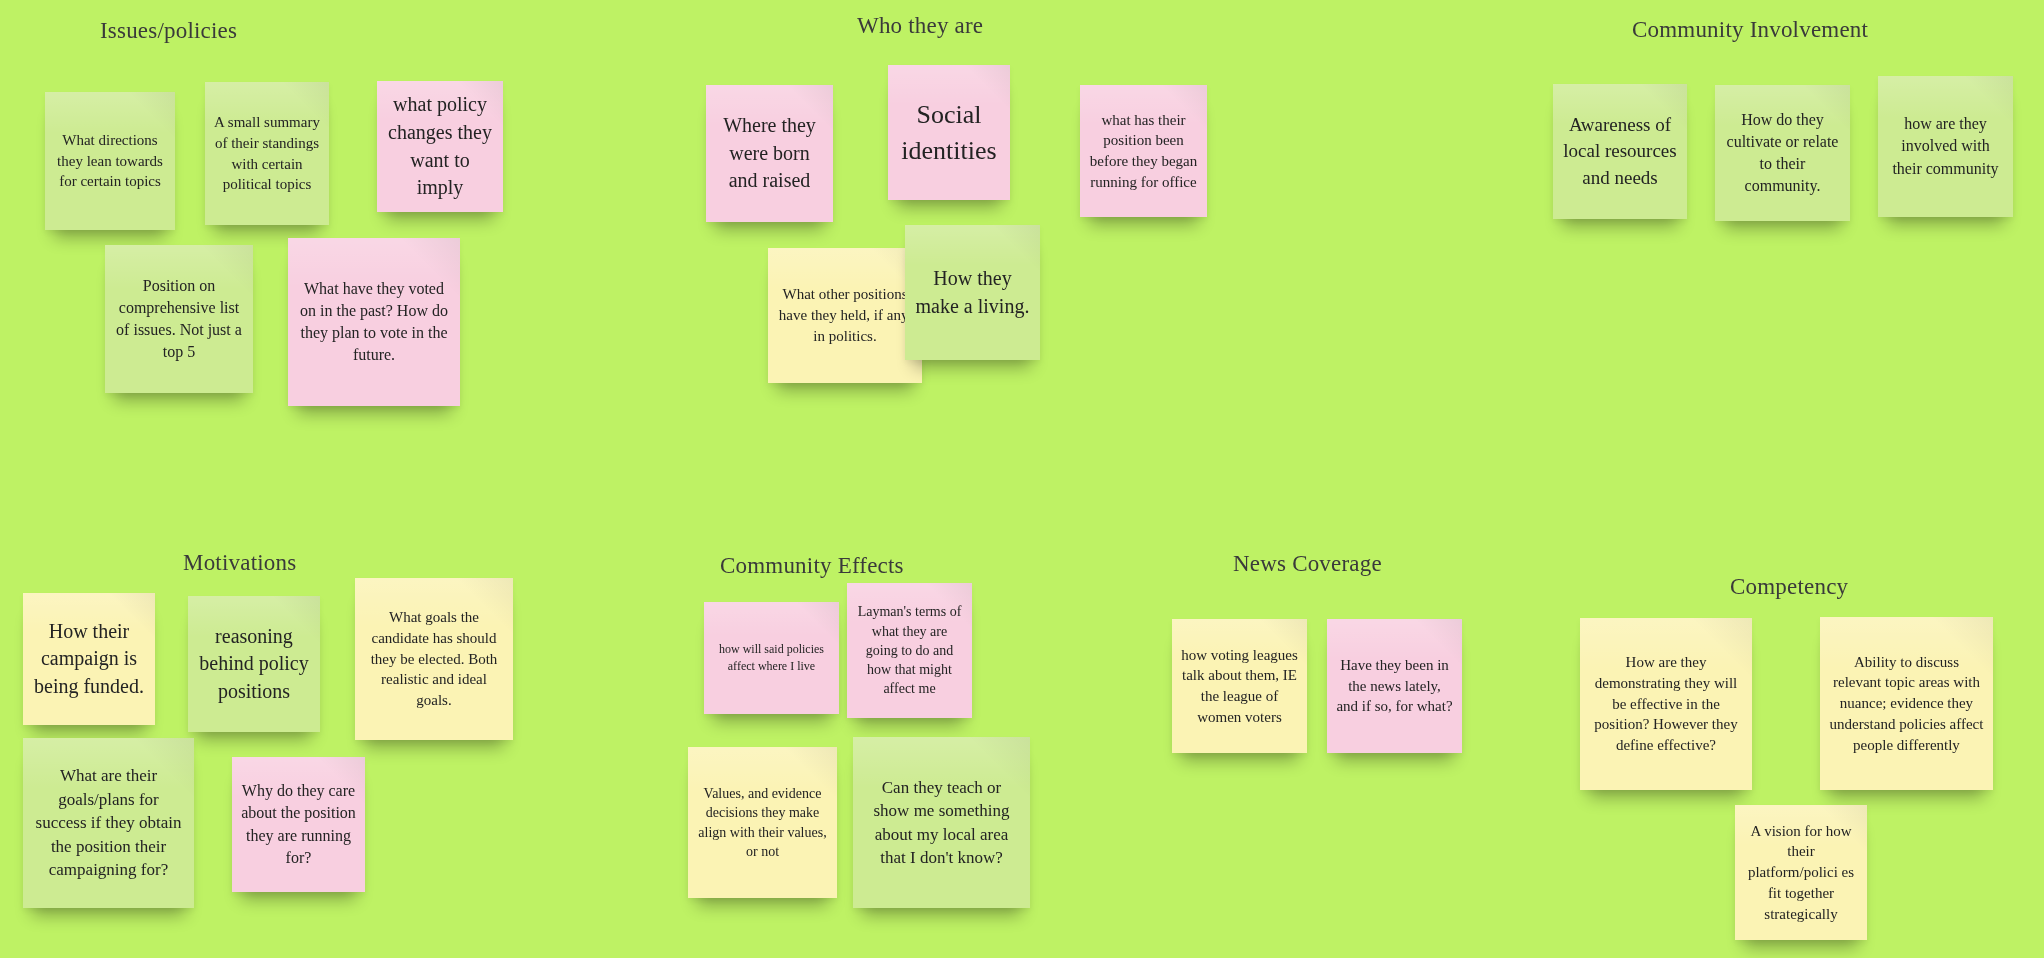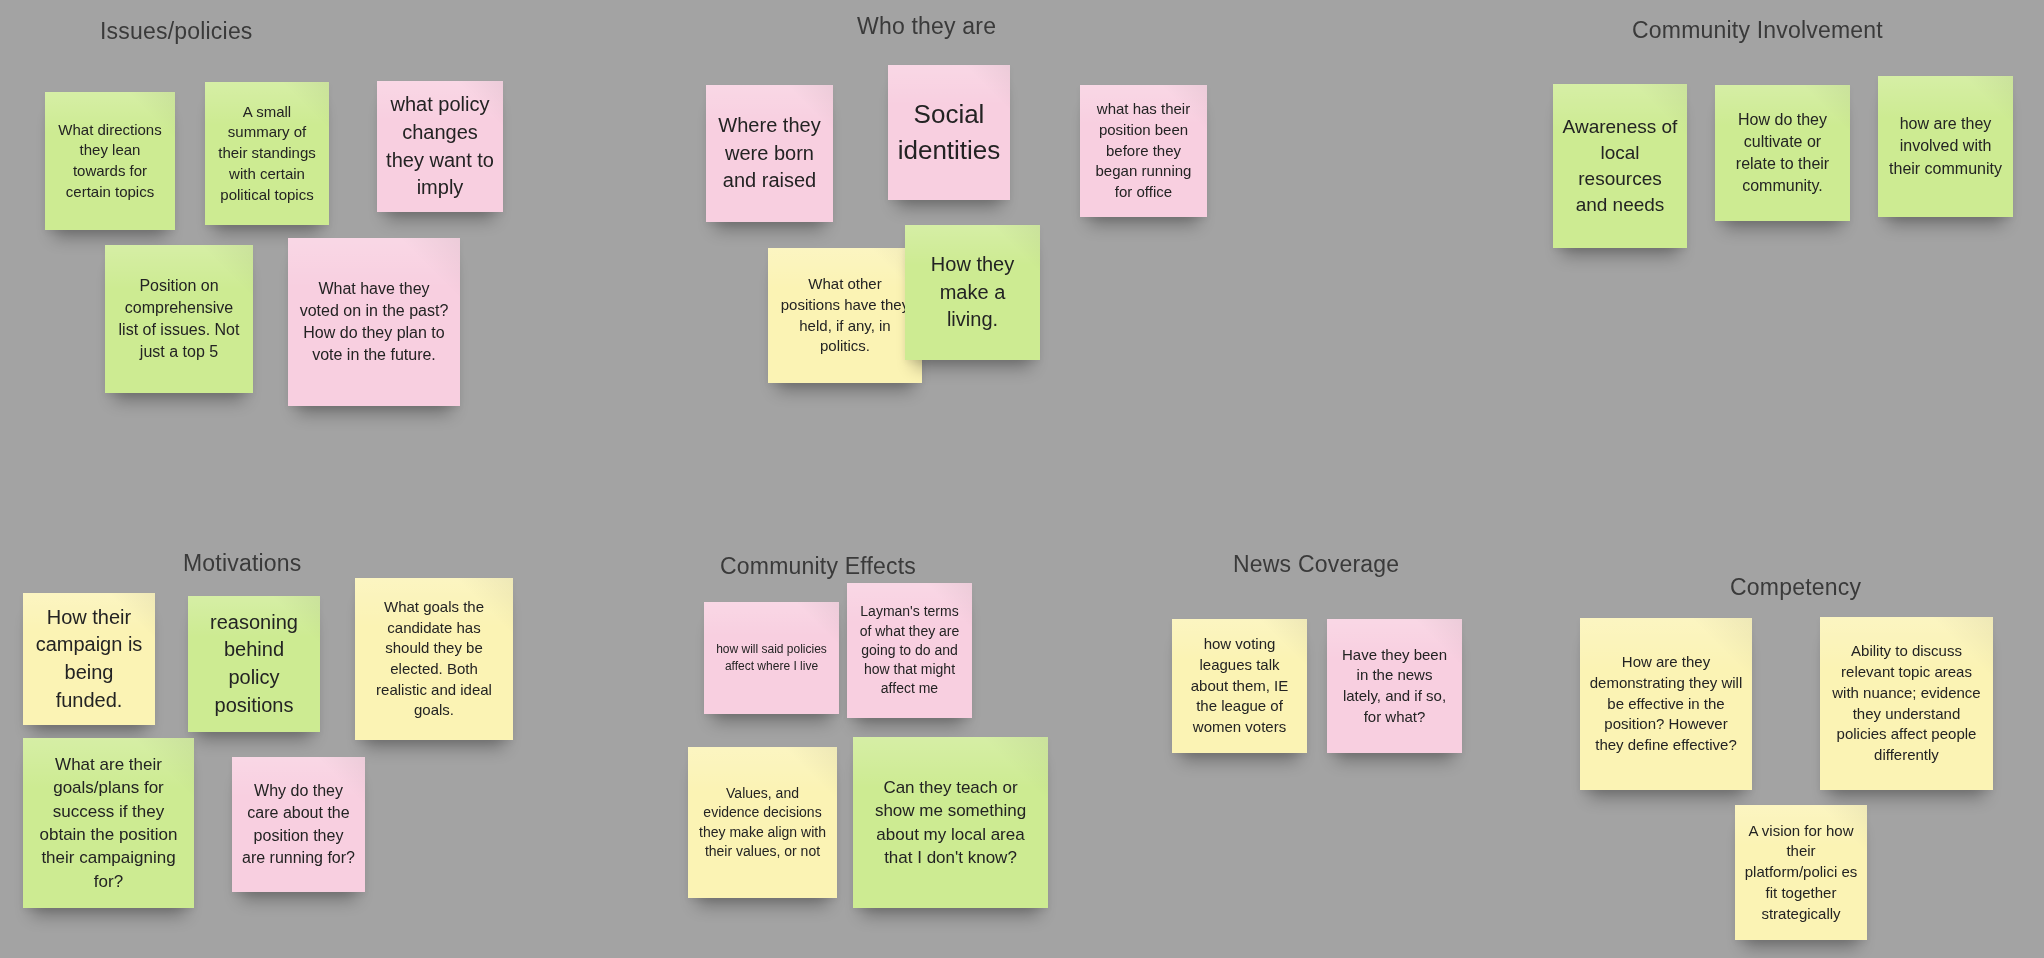--- a/index.html
+++ b/index.html
@@ -5,22 +5,23 @@
   html, body {
     margin: 0;
     padding: 0;
     background: #ffffff;
     font-family: "Liberation Sans", sans-serif;
   }
   #board {
     position: relative;
     width: 2044px;
     height: 958px;
-    background: #a3a3a3;
+    background: #bef264;
     overflow: hidden;
+    font-family: Liberation Serif, serif;
   }
   .section-title {
     position: absolute;
     font-size: 23px;
     font-weight: 400;
     color: #3a3a3a;
     letter-spacing: 0.2px;
     white-space: nowrap;
   }
   .note {
@@ -71,21 +72,21 @@
     <div class="note" style="left: 1080px; top: 85px; width: 127px; height: 132px; font-size: 15px; background-color: rgb(248, 207, 224);">
       <span>what has their position been before they began running for office</span>
     </div>
     <div class="note" style="left: 768px; top: 248px; width: 154px; height: 135px; font-size: 15px; background-color: rgb(251, 243, 180);">
       <span>What other positions have they held, if any, in politics.</span>
     </div>
     <div class="note" style="left: 905px; top: 225px; width: 135px; height: 135px; font-size: 20px; background-color: rgb(205, 235, 146);">
       <span>How they make a living.</span>
     </div>
     <div class="section-title" style="left: 1632px; top: 17px; color: rgb(58, 58, 58);">Community Involvement</div>
-    <div class="note" style="left: 1553px; top: 84px; width: 134px; height: 164px; font-size: 19px; background-color: rgb(205, 235, 146);">
+    <div class="note" style="left: 1553px; top: 84px; width: 134px; height: 135px; font-size: 19px; background-color: rgb(205, 235, 146);">
       <span>Awareness of local resources and needs</span>
     </div>
     <div class="note" style="left: 1715px; top: 85px; width: 135px; height: 136px; font-size: 16px; background-color: rgb(205, 235, 146);">
       <span>How do they cultivate or relate to their community.</span>
     </div>
     <div class="note" style="left: 1878px; top: 76px; width: 135px; height: 141px; font-size: 16px; background-color: rgb(205, 235, 146); text-align: center;">
       <span>how are they involved with their community</span>
     </div>
     <div class="section-title" style="left: 183px; top: 550px; color: rgb(58, 58, 58);">Motivations</div>
     <div class="note" style="left: 23px; top: 593px; width: 132px; height: 132px; font-size: 20px; background-color: rgb(251, 243, 180);">
@@ -106,21 +107,21 @@
     <div class="section-title" style="left: 720px; top: 553px; color: rgb(58, 58, 58);">Community Effects</div>
     <div class="note" style="left: 690px; top: 602px; width: 135px; height: 112px; font-size: 12px; background-color: rgb(248, 207, 224); margin-left: 14px;">
       <span>how will said policies affect where I live</span>
     </div>
     <div class="note" style="left: 847px; top: 583px; width: 125px; height: 135px; font-size: 14px; background-color: rgb(248, 207, 224);">
       <span>Layman's terms of what they are going to do and how that might affect me</span>
     </div>
     <div class="note" style="left: 688px; top: 747px; width: 149px; height: 151px; font-size: 14px; background-color: rgb(251, 243, 180);">
       <span>Values, and evidence decisions they make align with their values, or not</span>
     </div>
-    <div class="note" style="left: 853px; top: 737px; width: 195px; height: 171px; font-size: 17px; background-color: rgb(205, 235, 146);">
+    <div class="note" style="left: 853px; top: 737px; width: 177px; height: 171px; font-size: 17px; background-color: rgb(205, 235, 146);">
       <span>Can they teach  or show me something about my local area that I don't know?</span>
     </div>
     <div class="section-title" style="left: 1233px; top: 551px; color: rgb(58, 58, 58);">News Coverage</div>
     <div class="note" style="left: 1172px; top: 619px; width: 135px; height: 134px; font-size: 15px; background-color: rgb(251, 243, 180);">
       <span>how voting leagues talk about them, IE the league of women voters</span>
     </div>
     <div class="note" style="left: 1327px; top: 619px; width: 135px; height: 134px; font-size: 15px; background-color: rgb(248, 207, 224);">
       <span>Have they been in the news lately, and if so, for what?</span>
     </div>
     <div class="section-title" style="left: 1730px; top: 574px; color: rgb(58, 58, 58);">Competency</div>

